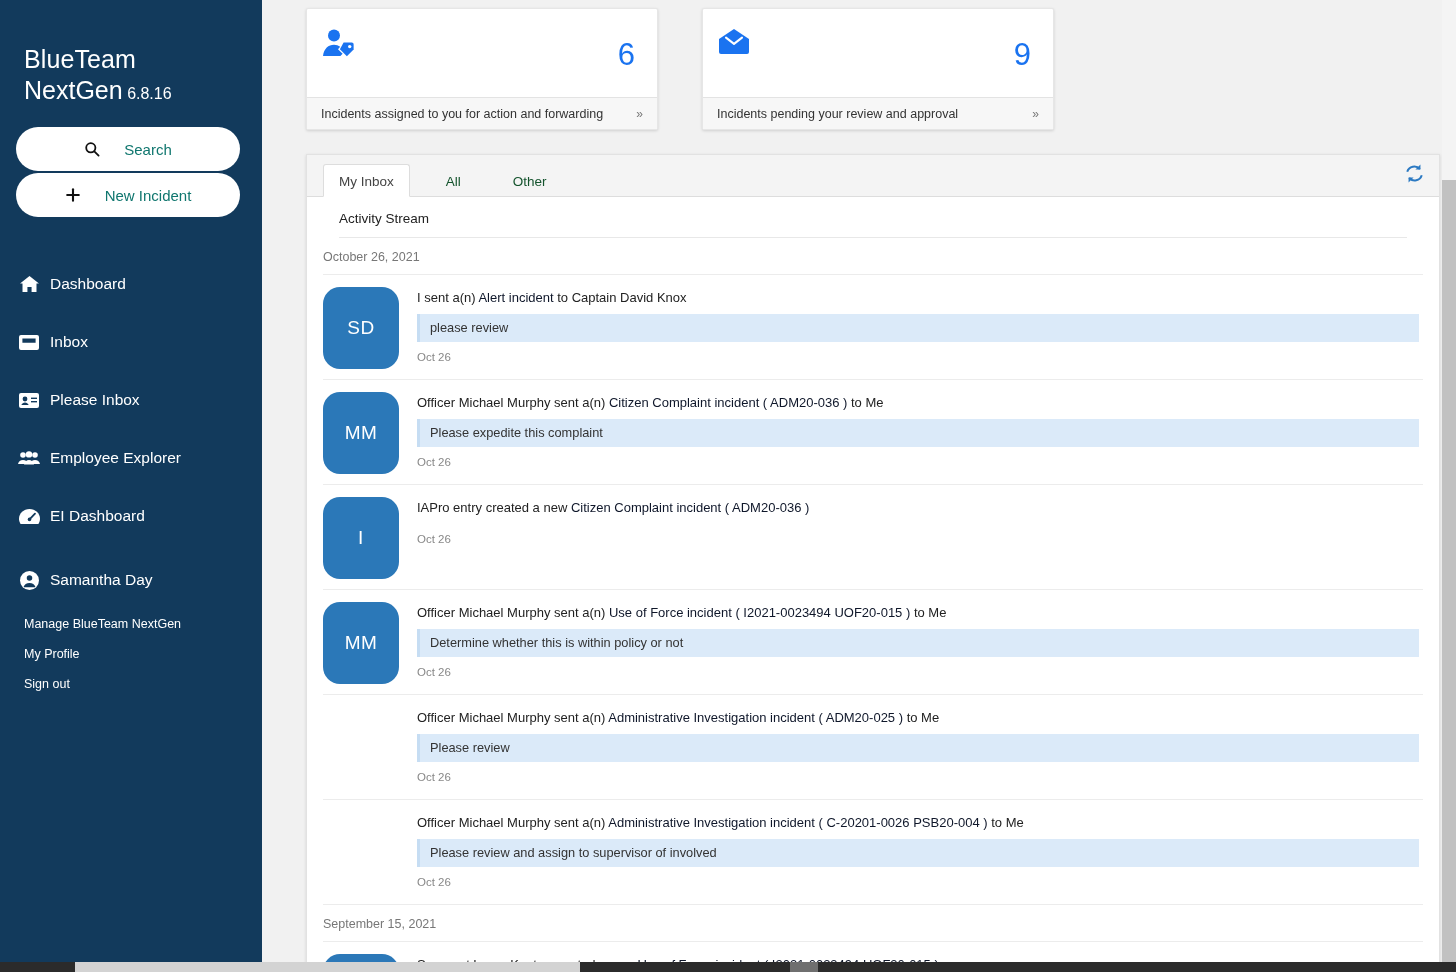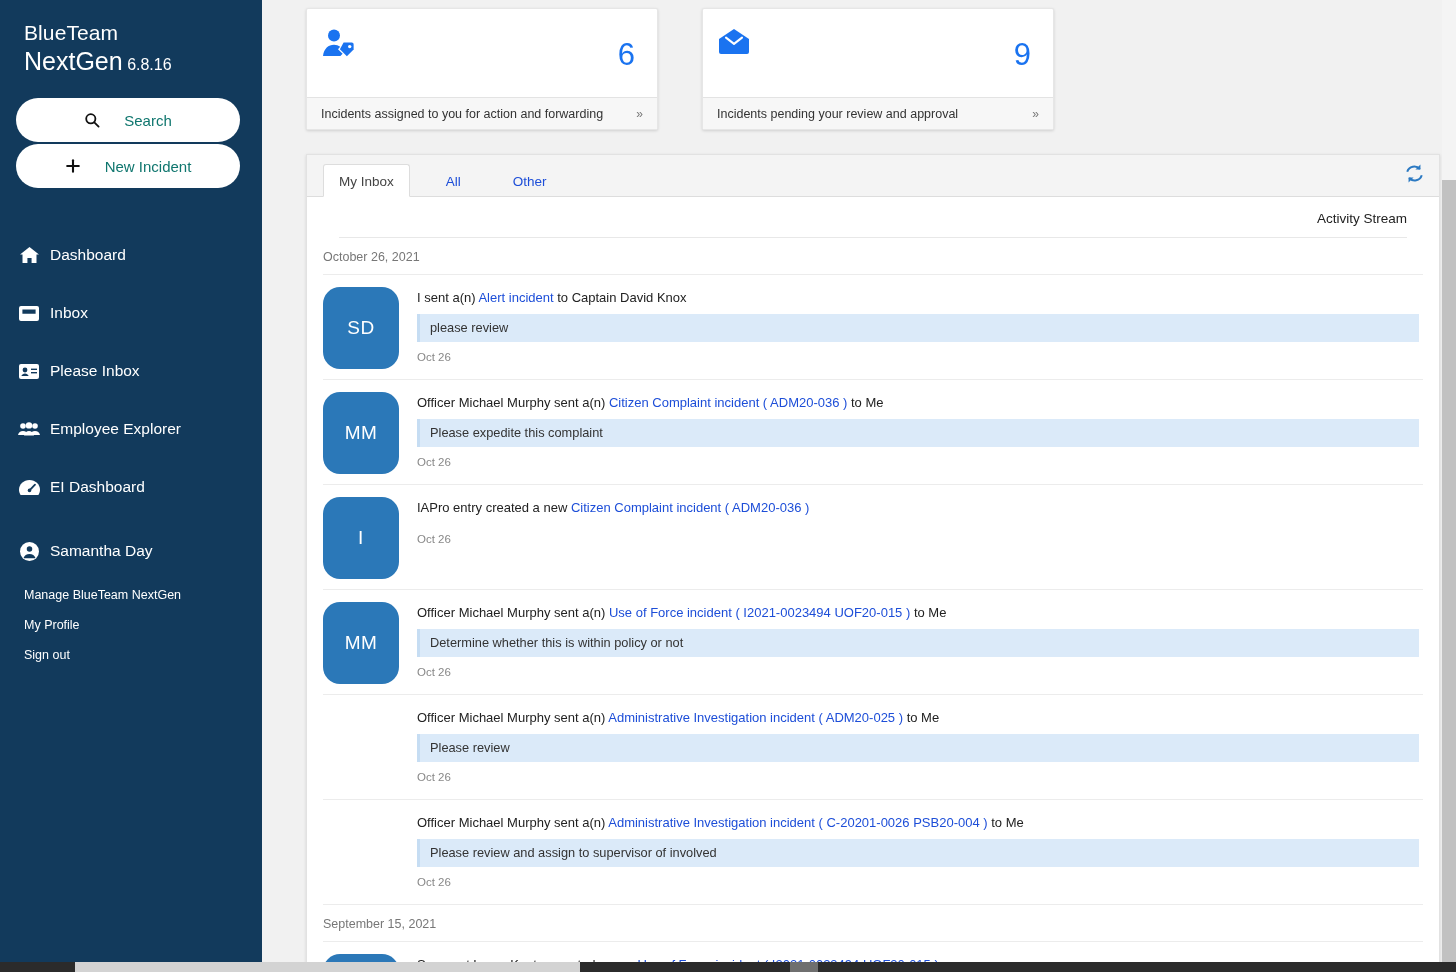--- a/index.html
+++ b/index.html
@@ -20,25 +20,26 @@
     color: #ffffff;
     padding: 0;
     position: relative;
     height: 972px;
   }
   .brand {
     padding: 20px 0 0 24px;
     line-height: 1.22;
   }
   .brand-line1 {
-    font-size: 21px;
+    font-size: 25px;
     font-weight: 400;
     color: #ffffff;
     display: block;
     letter-spacing: .1px;
+    margin-top: 24px;
   }
   .brand-line2 {
     font-size: 25px;
     font-weight: 400;
     color: #ffffff;
     display: inline;
   }
   .brand-version {
     font-size: 16px;
     color: #ffffff;
@@ -154,21 +155,21 @@
     align-items: flex-end;
     padding-left: 16px;
     position: relative;
     gap: 20px;
   }
   .tab {
     height: 33px;
     line-height: 33px;
     padding: 0 15px;
     font-size: 13.5px;
-    color: #1d4ed8;
+    color: #14532d;
     cursor: pointer;
     border: 1px solid transparent;
     border-radius: 3px 3px 0 0;
     position: relative;
     top: 1px;
   }
   .tab.active {
     background: #ffffff;
     color: #444444;
     border-color: #dddddd;
@@ -182,21 +183,20 @@
     color: #2b79c2;
   }
 
   .stream-title {
     font-size: 13.5px;
     color: #222222;
     padding: 14px 0 11px 16px;
     border-bottom: 1px solid #e8e8e8;
     margin: 0 16px 0 16px;
     padding-left: 0;
-    text-align: right;
   }
   .stream-wrap { padding: 0 16px; }
   .daygroup-label {
     font-size: 12.5px;
     color: #777777;
     padding: 12px 0 10px 0;
     border-bottom: 1px solid #ececec;
   }
   .activity {
     display: flex;
@@ -220,21 +220,21 @@
   }
   .avatar.blank { background: transparent; }
   .act-body { flex: 1; padding-left: 18px; padding-top: 2px; }
   .act-line {
     font-size: 13px;
     color: #222222;
     line-height: 17px;
     padding-bottom: 8px;
   }
   .act-line a, .act-line .lnk {
-    color: #1d4ed8;
+    color: #0f172a;
     text-decoration: none;
     cursor: pointer;
   }
   .bubble {
     background: #dbeaf9;
     border-left: 3px solid #c6ddf3;
     font-size: 12.8px;
     color: #333333;
     padding: 6px 10px 7px 10px;
     margin-right: 4px;

